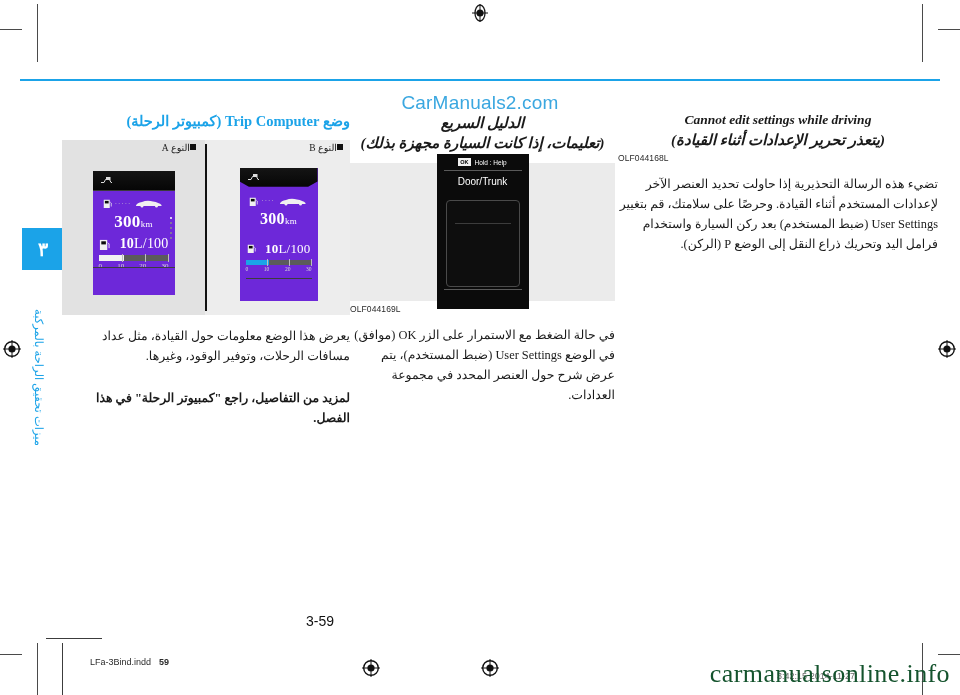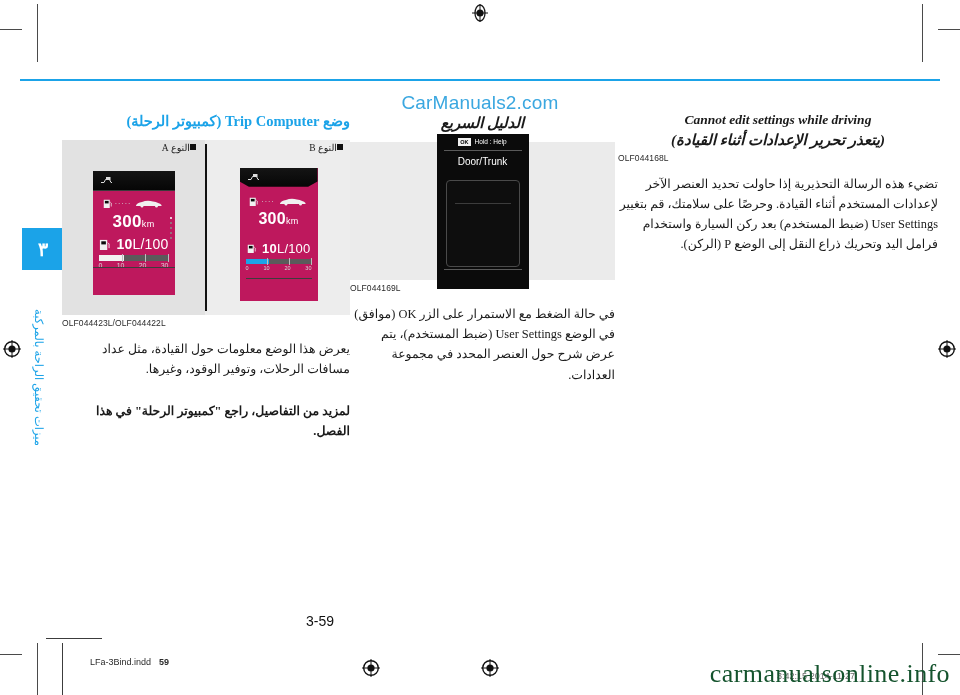--- a/index.html
+++ b/index.html
@@ -93,22 +93,22 @@
   }
   .sq{display:inline-block;width:6px;height:6px;background:#111;margin-inline-start:3px;vertical-align:1px;}
 
   
   .cluster-wrap{display:flex;gap:0;align-items:stretch;width:100%;height:100%;}
   .cl-half{flex:1;display:flex;align-items:center;justify-content:center;position:relative;}
   .cl-divider{width:2px;background:#111;margin:4px 0;}
   .cl-shadeA{background:#e2e2e2;}
 
   .screen{
-    background:#be185d;position:relative;overflow:hidden;
-    font-family:Liberation Sans, sans-serif;color:#fff;
+    background:#6d28d9;position:relative;overflow:hidden;
+    font-family:Liberation Serif, serif;color:#fff;
   }
   .screen-b{width:78px;height:133px;}
   .screen-a{width:82px;height:124px;}
 
   .scr-topbar{
     height:19px;border-bottom:1px solid #3a3a3a;position:relative;
     background:linear-gradient(#141414,#060606);
   }
   .scr-topbar.slant{
     clip-path:polygon(0 0,100% 0,100% 72%,88% 100%,12% 100%,0 72%);
@@ -268,20 +268,21 @@
     <div class="sec-title-en">Cannot edit settings while driving</div>
     <div class="sec-title-ar">(يتعذر تحرير الإعدادات أثناء القيادة)</div>
 
     <div class="figcaption">OLF044168L</div>
 
     <div class="body-ar">تضيء هذه الرسالة التحذيرية إذا حاولت تحديد العنصر الآخر لإعدادات المستخدم أثناء القيادة. وحرصًا على سلامتك، قم بتغيير User Settings (ضبط المستخدم) بعد ركن السيارة واستخدام فرامل اليد وتحريك ذراع النقل إلى الوضع P (الركن).</div>
   </div>
 
   <div class="col col-mid">
     <div class="sec-title-ar">الدليل السريع</div>
+    <div class="sec-title-ar" style="margin-top:0;">(تعليمات، إذا كانت السيارة مجهزة بذلك)</div>
 
     <div class="figbox" style="height:138px;">
       <div class="screen-dt">
         <div class="dt-help">
           <span class="ok-chip">OK</span>
           <span>Hold : Help</span>
         </div>
         <div class="dt-rule"></div>
         <div class="dt-title">Door/Trunk</div>
         <div class="dt-panel"></div>
@@ -409,21 +410,20 @@
                 <i class="sm"></i>
                 <i class="sm"></i>
                 <i class="sm"></i>
                 <i class="sm"></i>
             </div>
           </div>
         </div>
 
       </div>
     </div>
-    <div class="figcaption">OLF044423L/OLF044422L</div>
 
     <div class="body-ar">يعرض هذا الوضع معلومات حول القيادة، مثل عداد مسافات الرحلات، وتوفير الوقود، وغيرها.</div>
     <div class="gap"></div>
     <div class="body-ar bold">لمزيد من التفاصيل، راجع "كمبيوتر الرحلة" في هذا الفصل.</div>
   </div>
 
   <div class="folio"><span>3-59</span></div>
   <div class="bottom-rule"></div>
   <div class="bottom-vrule"></div>
   <div class="indd">

